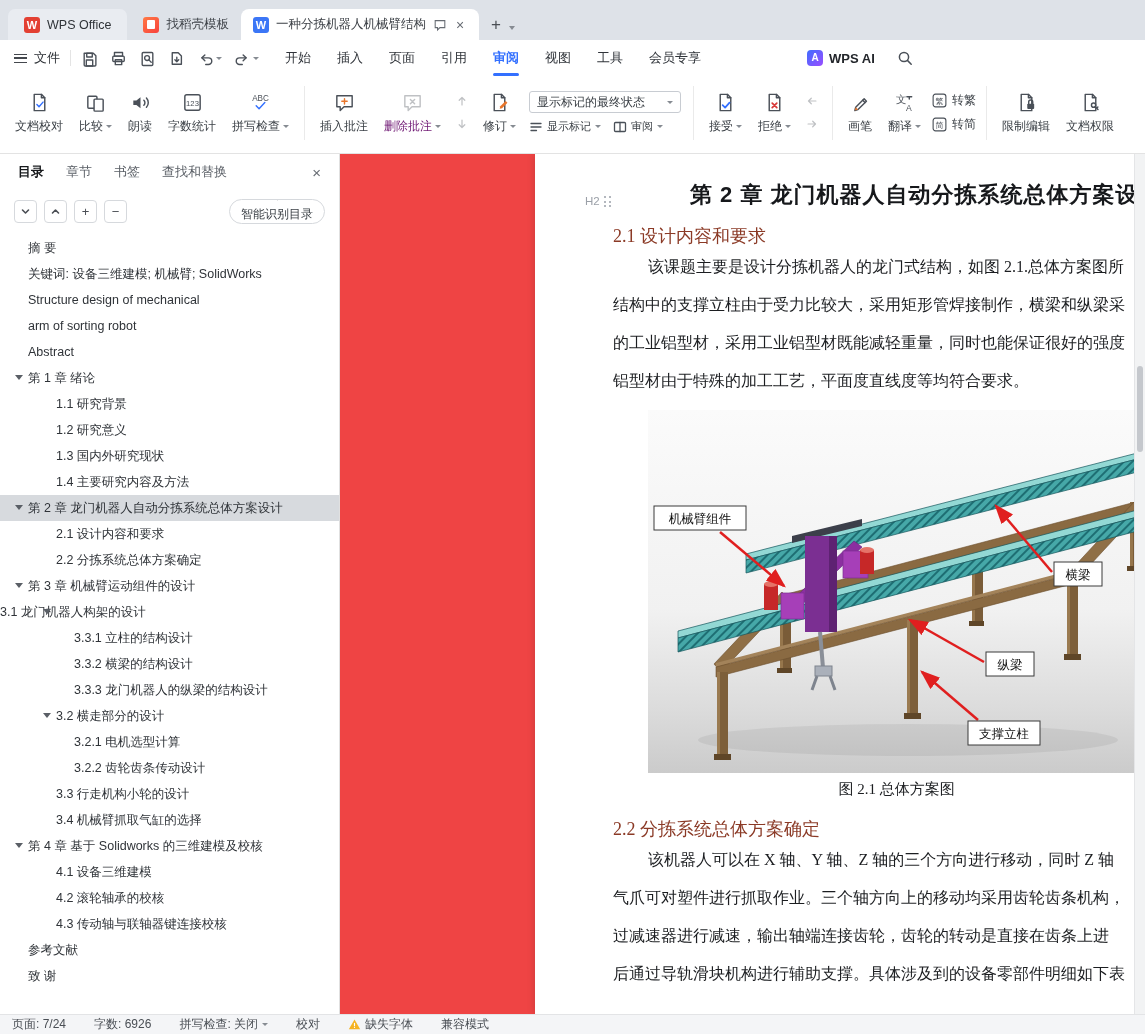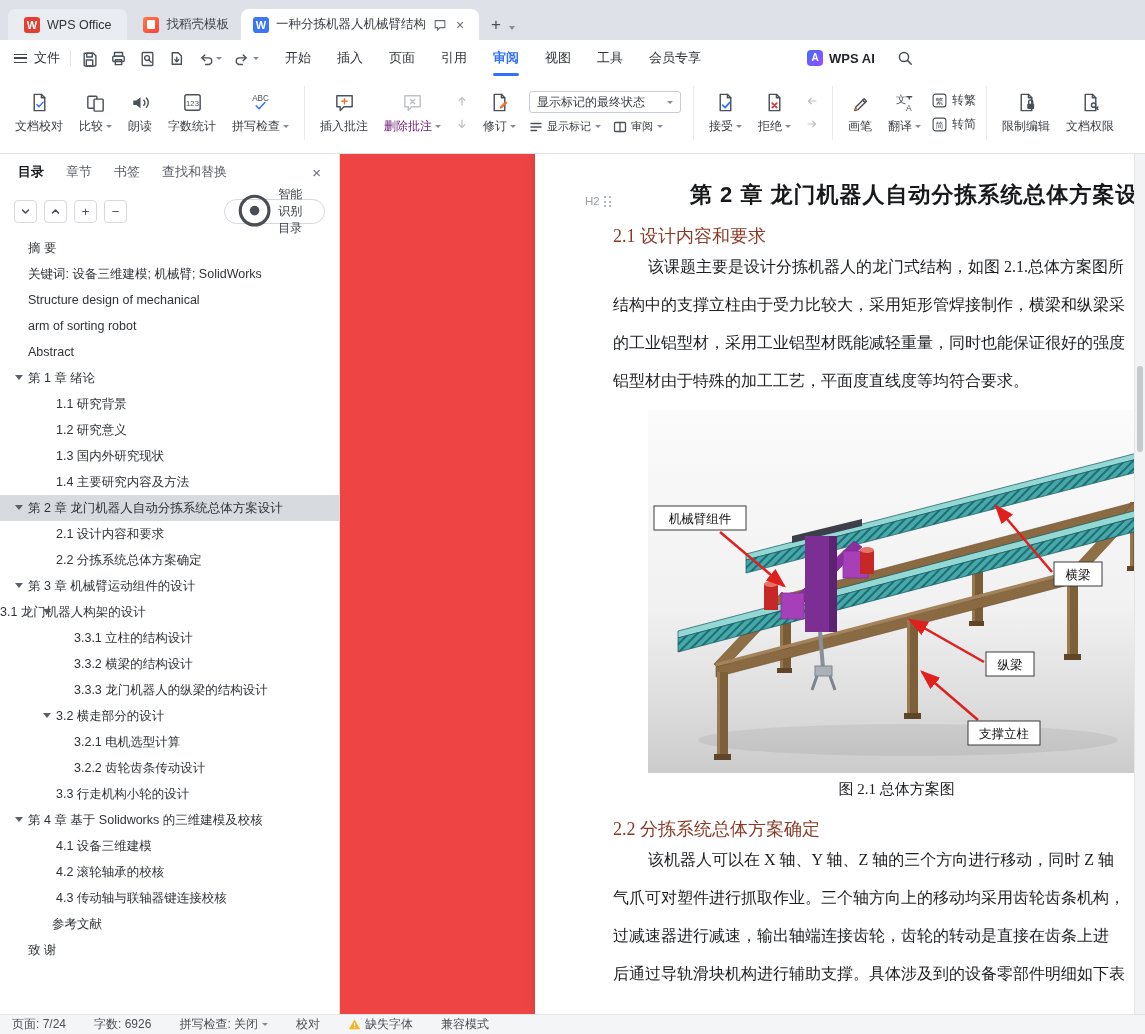--- a/index.html
+++ b/index.html
@@ -60,21 +60,21 @@
 .main{flex:1;display:flex;min-height:0;}
 .sidebar{flex:0 0 340px;background:#fff;border-right:1px solid #e0e0e0;display:flex;flex-direction:column;min-height:0;}
 .stabs{flex:0 0 36px;display:flex;align-items:center;padding:0 18px;font-size:13px;color:#5a5f66;}
 .stabset{display:flex;gap:22px;font-family:Liberation Mono, monospace;}
 .stab{cursor:pointer;}
 .stab.active{color:#17191c;font-weight:bold;}
 .sclose{margin-left:auto;font-size:15px;color:#676c73;}
 .sctrl{flex:0 0 42px;display:flex;align-items:center;padding:0 14px;gap:7px;}
 .cbtn{width:23px;height:23px;border:1px solid #d6d9dd;border-radius:4px;background:#fff;display:flex;align-items:center;justify-content:center;font-size:13px;color:#4a4e54;line-height:1;}
 .cbtn svg{width:11px;height:11px;stroke:#4a4e54;fill:none;stroke-width:1.6;stroke-linecap:round;stroke-linejoin:round;}
-.smartpill{margin-left:auto;height:25px;border:1px solid #d6d9dd;border-radius:13px;display:flex;align-items:center;gap:5px;padding:0 11px;font-size:12px;color:#3b4046;background:#fff;}
+.smartpill{margin-left:auto;height:25px;border:1px solid #d6d9dd;border-radius:13px;display:flex;align-items:center;gap:5px;padding:0 11px;font-size:12px;color:#3b4046;background:#fff;flex-direction:column;}
 .toc{flex:1;overflow:hidden;padding-top:3px;}
 .trow{height:26px;display:flex;align-items:center;font-size:12.5px;color:#2f3338;white-space:nowrap;position:relative;cursor:pointer;}
 .trow.sel{background:#d7dade;}
 .tri{position:absolute;top:10px;width:0;height:0;border-left:4px solid transparent;border-right:4px solid transparent;border-top:5px solid #5a5f66;}
 
 .canvas{flex:1;background:#ef4444;position:relative;overflow:hidden;min-width:0;}
 .page{position:absolute;left:195px;top:0;width:800px;height:100%;background:#fff;box-shadow:0 0 8px rgba(0,0,0,.16);padding:26px 0 0 78px;}
 .hmark{position:absolute;left:50px;top:41px;display:flex;align-items:center;gap:4px;color:#9ba0a8;font-size:11.5px;}
 .grip{width:7px;height:11px;border-left:2px dotted #b3b7be;border-right:2px dotted #b3b7be;}
 .dtitle{font-size:22px;font-weight:bold;color:#16181b;margin-left:77px;white-space:nowrap;letter-spacing:1px;}
@@ -518,34 +518,37 @@
           </div>
           <div class="trow" style="padding-left: 74px;">
             <span>3.2.1 电机选型计算</span>
           </div>
           <div class="trow" style="padding-left: 74px;">
             <span>3.2.2 齿轮齿条传动设计</span>
           </div>
           <div class="trow" style="padding-left: 56px;">
             <span>3.3 行走机构小轮的设计</span>
           </div>
+          <div class="trow" style="padding-left: 56px;">
+            <span>3.4 机械臂抓取气缸的选择</span>
+          </div>
           <div class="trow" style="padding-left: 28px;">
             <span class="tri" style="left: 15px;"></span>
             <span>第 4 章 基于 Solidworks 的三维建模及校核</span>
           </div>
           <div class="trow" style="padding-left: 56px;">
             <span>4.1 设备三维建模</span>
           </div>
           <div class="trow" style="padding-left: 56px;">
             <span>4.2 滚轮轴承的校核</span>
           </div>
           <div class="trow" style="padding-left: 56px;">
             <span>4.3 传动轴与联轴器键连接校核</span>
           </div>
-          <div class="trow" style="padding-left: 28px; margin-left: 24px;">
+          <div class="trow" style="padding-left: 28px;">
             <span>参考文献</span>
           </div>
           <div class="trow" style="padding-left: 28px;">
             <span>致 谢</span>
           </div>
         </div>
     </div>
 
     <div class="canvas">
       <div class="page">

